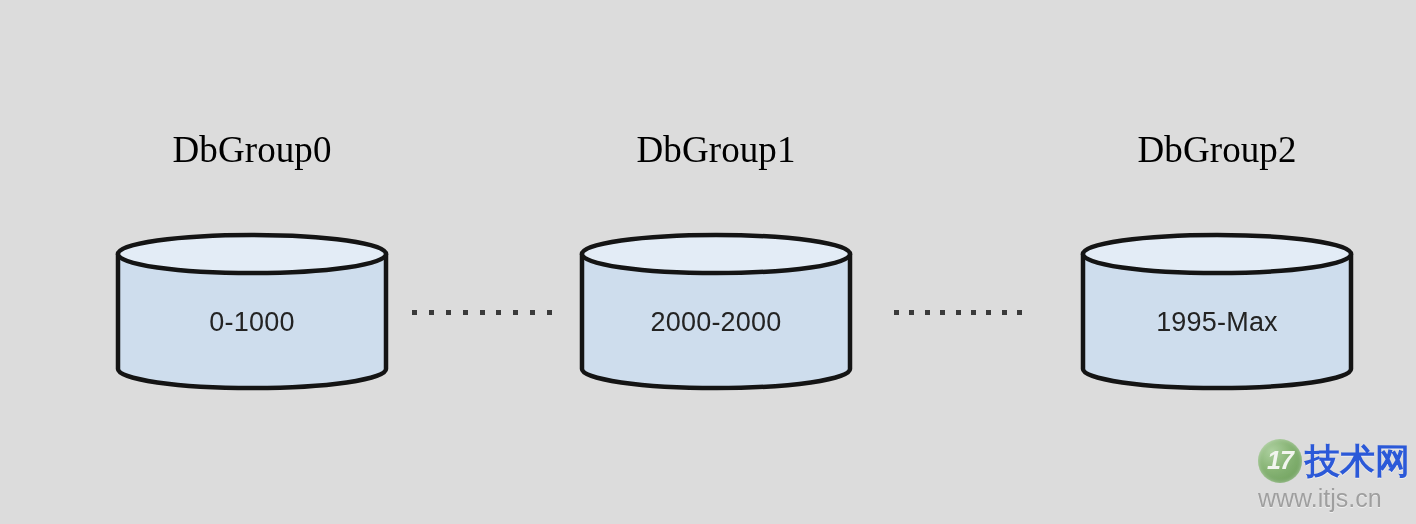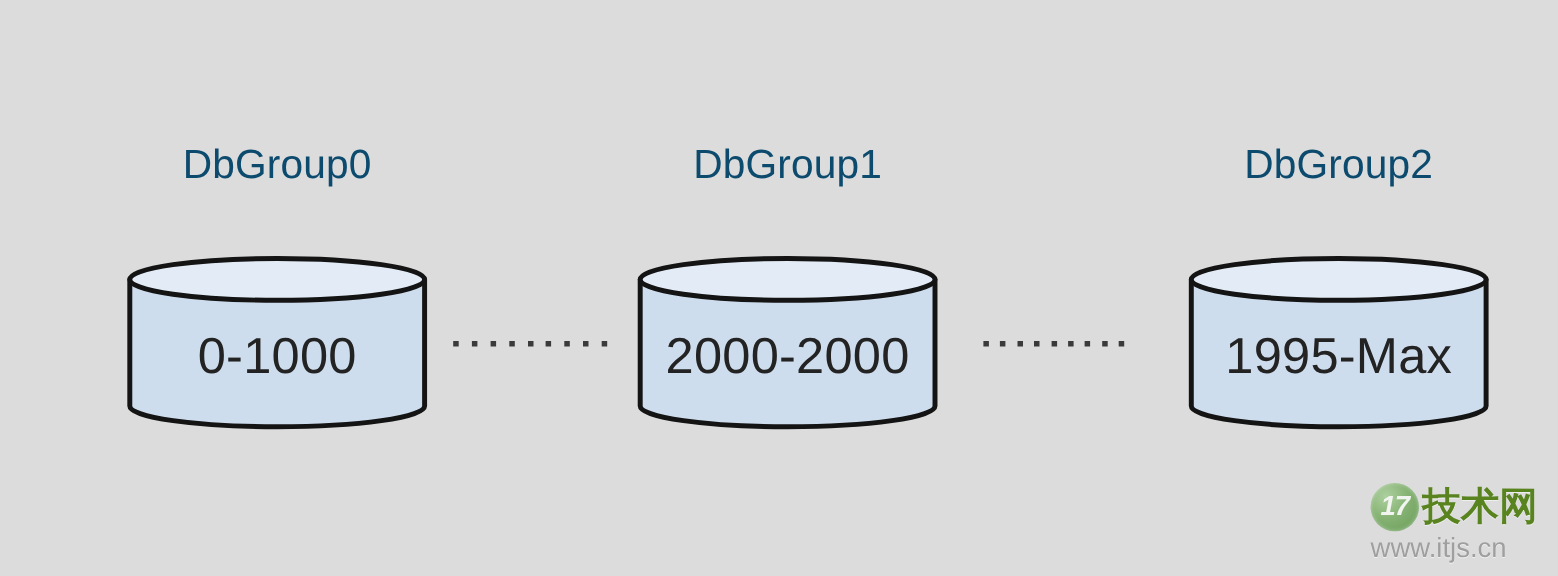--- a/index.html
+++ b/index.html
@@ -26,23 +26,24 @@
     width: 274px;
   }
   .db-label {
     position: absolute;
     top: 0;
     left: -40px;
     width: 354px;
     text-align: center;
     font-size: 37px;
     line-height: 44px;
-    color: #0c4a6e;
+    color: #000000;
     letter-spacing: 0.1px;
     white-space: nowrap;
+    font-family: Liberation Serif, serif;
   }
   .db-cylinder {
     position: absolute;
     top: 106px;
     left: 0;
     width: 274px;
     height: 155px;
   }
   .db-cylinder svg {
     display: block;
@@ -52,21 +53,21 @@
   }
   .db-range {
     position: absolute;
     top: 106px;
     left: 0;
     width: 274px;
     height: 155px;
     display: flex;
     align-items: center;
     justify-content: center;
-    font-size: 46px;
+    font-size: 27px;
     color: #232323;
     letter-spacing: 0.2px;
     white-space: nowrap;
     padding-top: 22px;
     box-sizing: border-box;
     pointer-events: none;
   }
 
   
   .connector {
@@ -78,21 +79,21 @@
   }
   .connector .dot {
     width: 5px;
     height: 5px;
     background: #3a3a3a;
   }
 
   
   #watermark {
     position: absolute;
-    right: 18px;
+    right: 6px;
     bottom: 4px;
     width: 152px;
     height: 84px;
     opacity: 0.92;
   }
   .wm-top {
     position: relative;
     height: 50px;
     display: flex;
     align-items: center;
@@ -115,21 +116,21 @@
     font-size: 25px;
     line-height: 25px;
     letter-spacing: -1px;
     transform: translateY(-1px);
   }
   .wm-cn {
     margin-left: 3px;
     font-size: 35px;
     line-height: 40px;
     font-weight: bold;
-    color: #4d7c0f;
+    color: #1d4ed8;
     letter-spacing: 0px;
     text-shadow: 0 1px 0 rgba(255,255,255,0.55);
     white-space: nowrap;
   }
   .wm-url {
     margin-top: -2px;
     font-size: 25px;
     line-height: 28px;
     color: #9a9a9a;
     letter-spacing: 0px;

